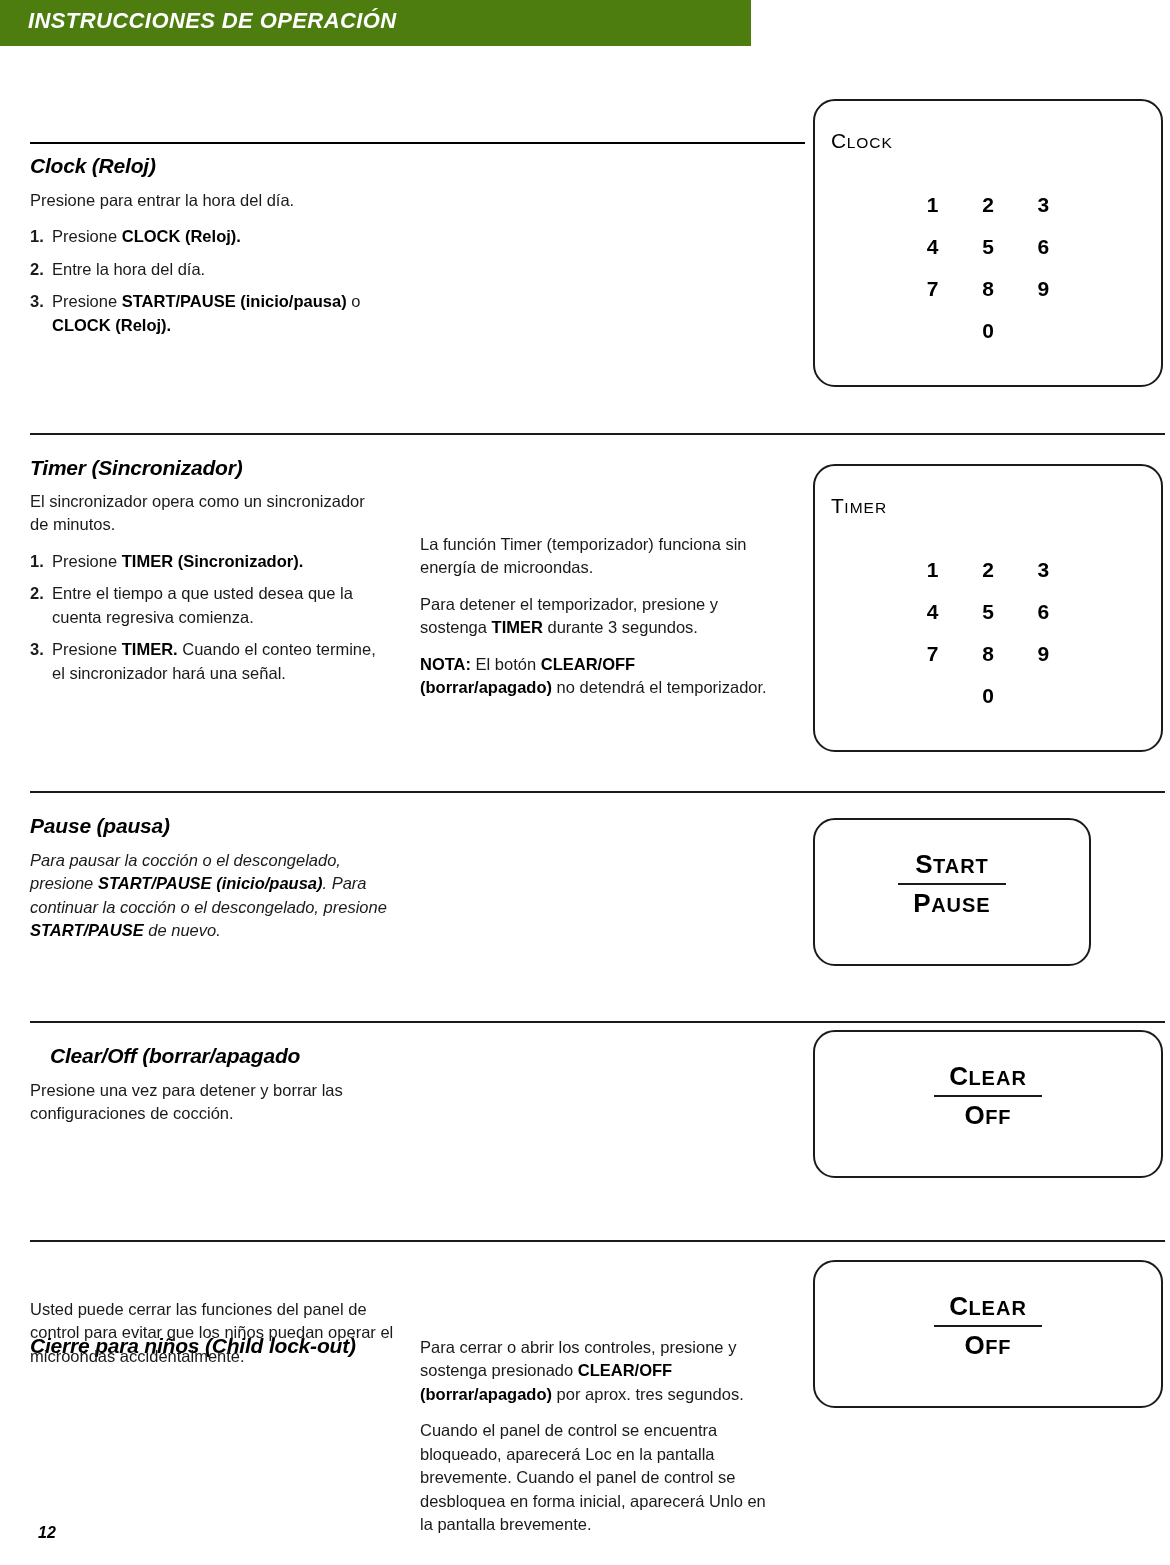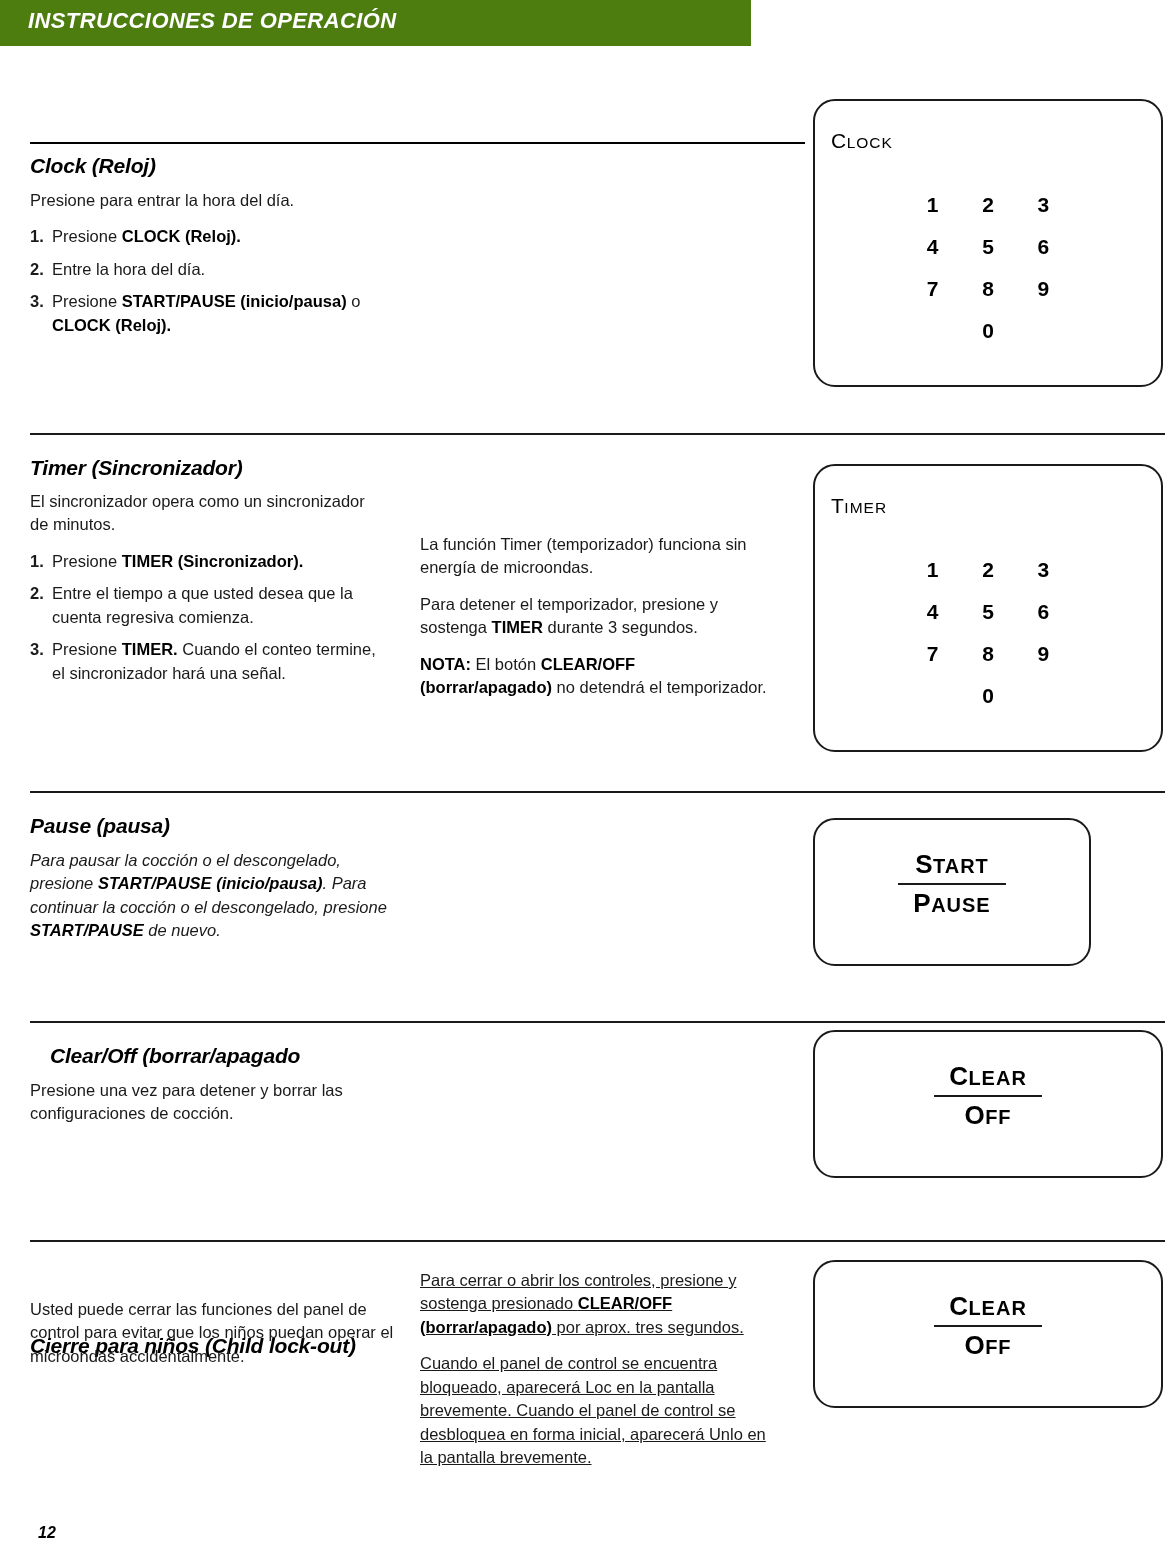--- a/index.html
+++ b/index.html
@@ -294,21 +294,21 @@
       <div class="line sc"><span class="cap" style="font-size:26px;">O</span><span class="rest" style="font-size:20px;">FF</span></div>
     </div>
   </div>
 
   <div class="sec-head" style="left:30px; top:1288px;">Cierre para niños (Child lock-out)</div>
 
   <div class="col" style="left:30px; top:1252px; width:370px;">
     <p>Usted puede cerrar las funciones del panel de control para evitar que los niños puedan operar el microondas accidentalmente.</p>
   </div>
 
-  <div class="col" style="left:420px; top:1223px; width:355px;text-decoration:underline;">
+  <div class="col" style="left:420px; top:1290px; width:355px;">
     <p><span>Para cerrar o abrir los controles, presione y sostenga presionado </span><b>CLEAR/OFF (borrar/apagado)</b><span> por aprox. tres segundos.</span></p>
     <p>Cuando el panel de control se encuentra bloqueado, aparecerá Loc en la pantalla brevemente. Cuando el panel de control se desbloquea en forma inicial, aparecerá Unlo en la pantalla brevemente.</p>
   </div>
 
   <div class="panel" style="left:813px; top:1214px; width:350px; height:148px;">
     <div class="btnface" style="top:30px;">
       <div class="line sc"><span class="cap" style="font-size:26px;">C</span><span class="rest" style="font-size:20px;">LEAR</span></div>
       <div class="bar"></div>
       <div class="line sc"><span class="cap" style="font-size:26px;">O</span><span class="rest" style="font-size:20px;">FF</span></div>
     </div>

